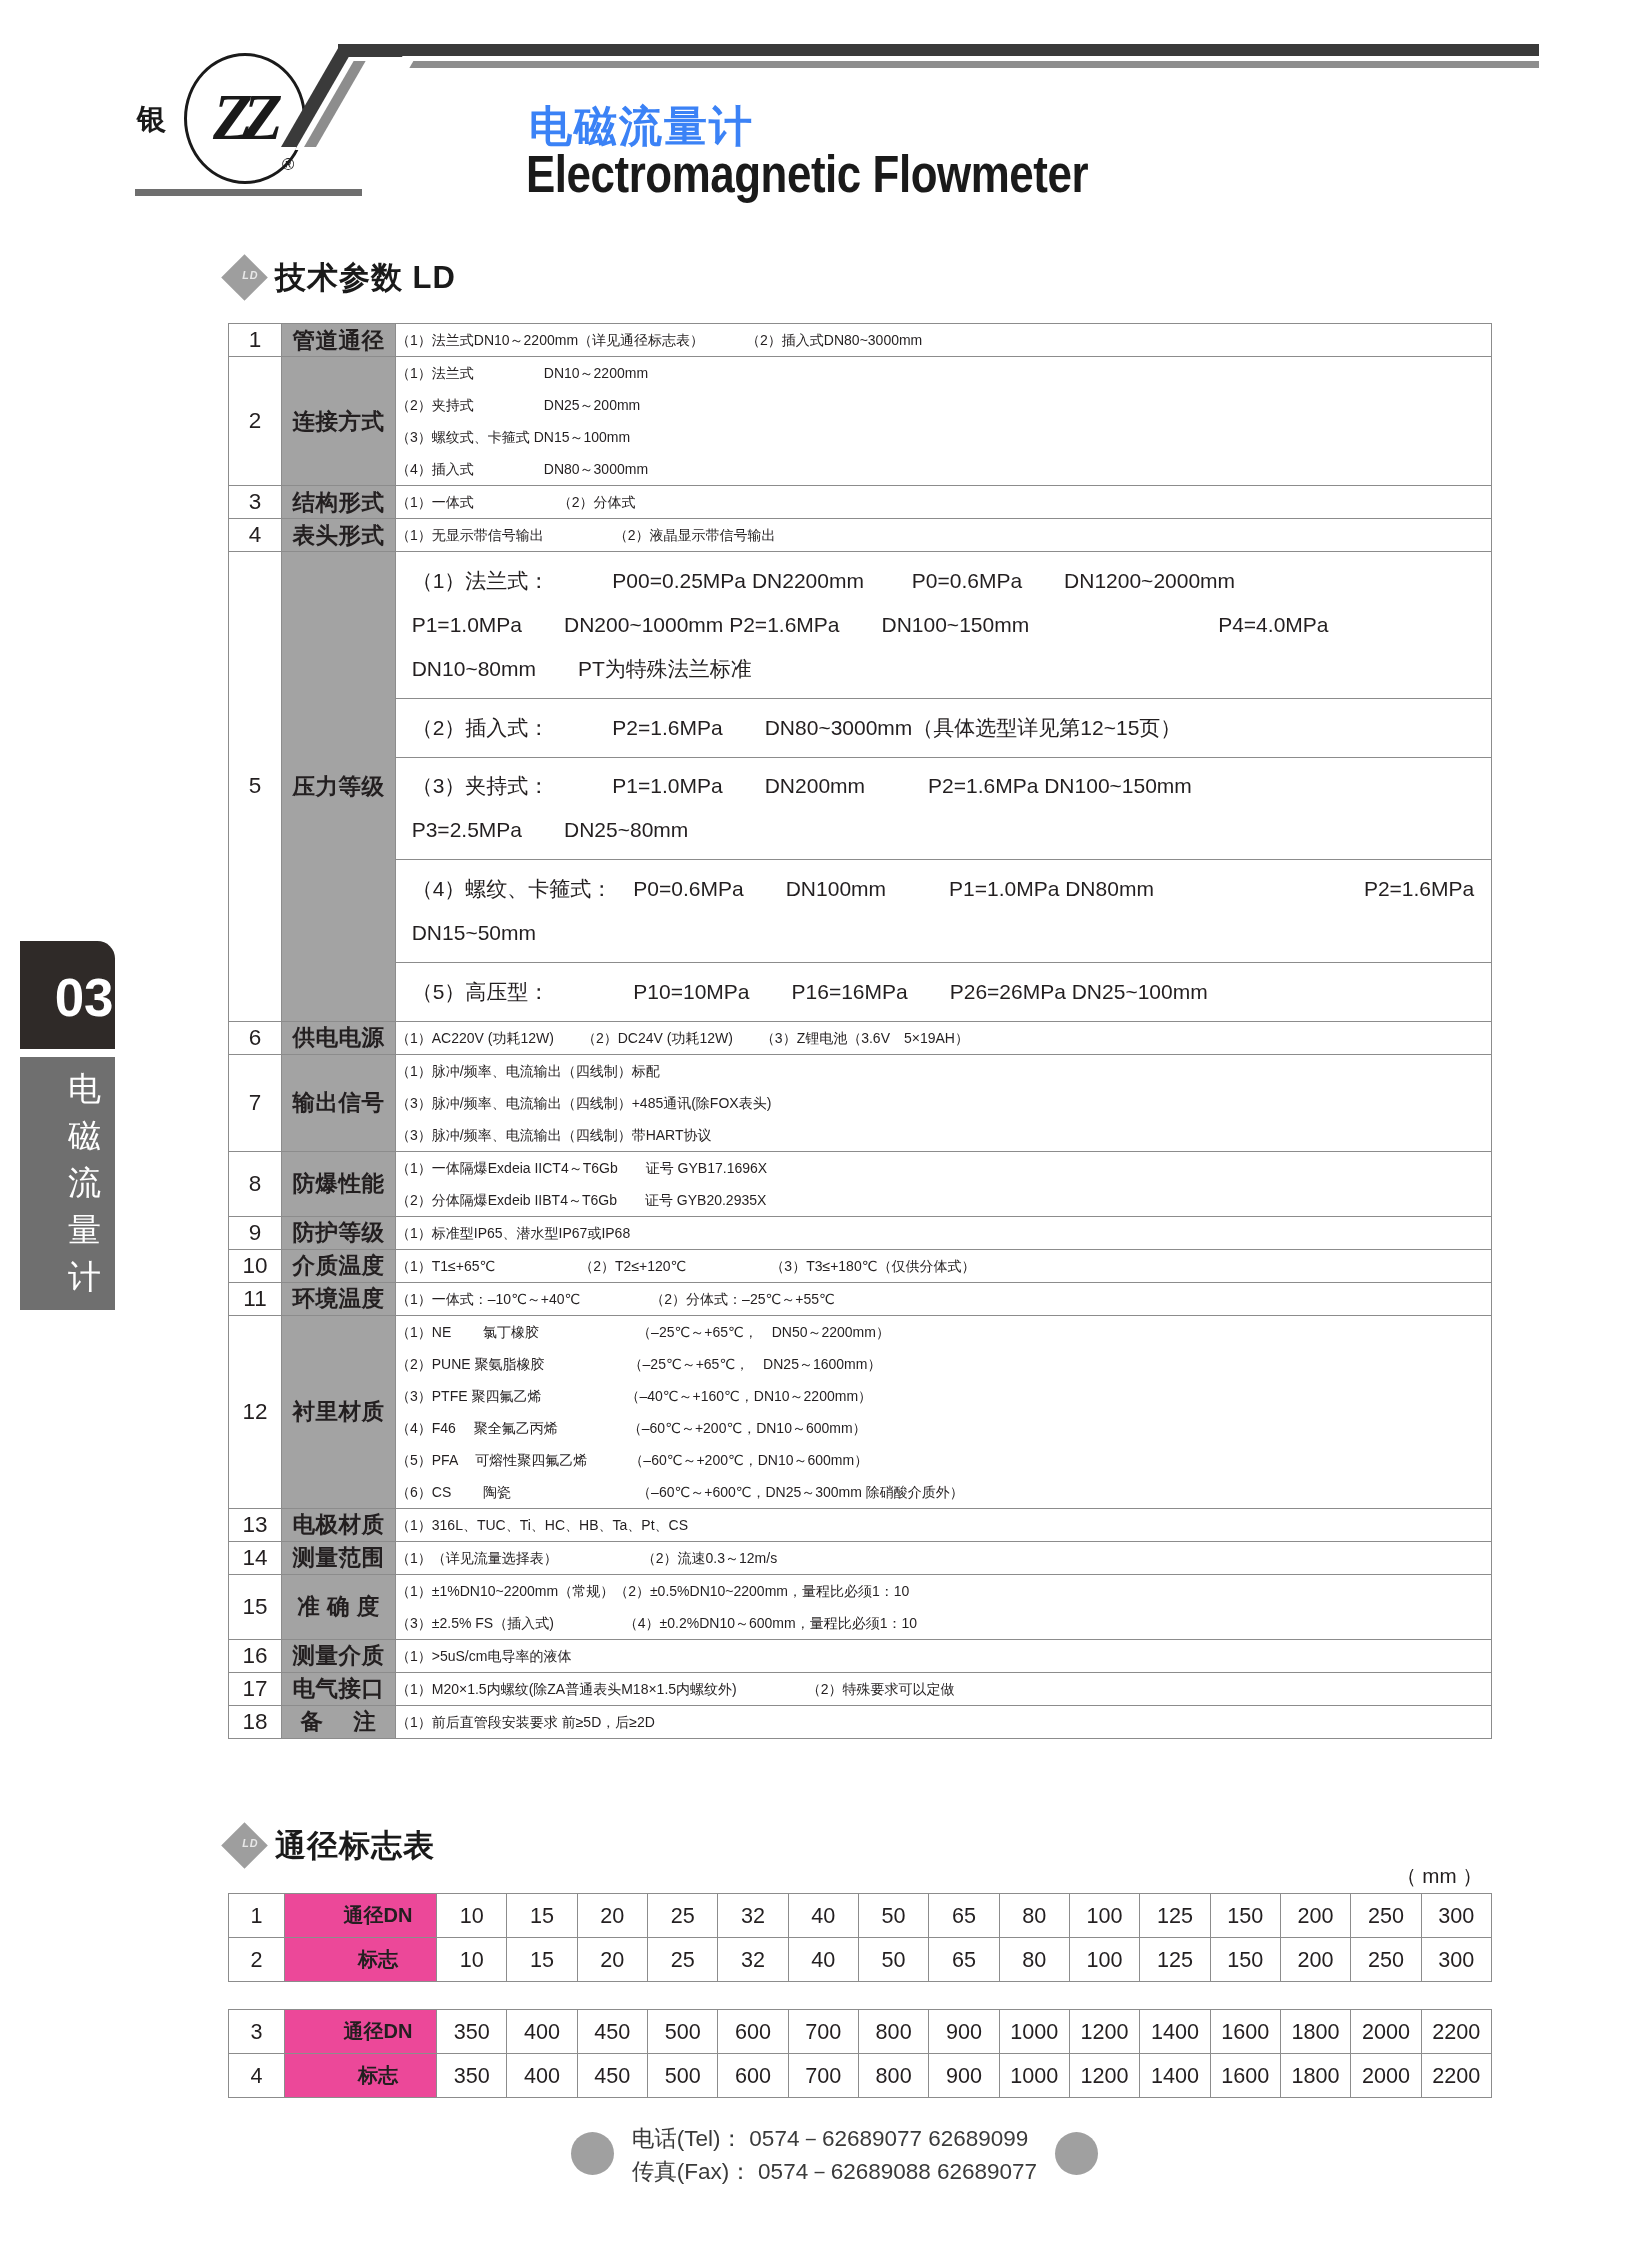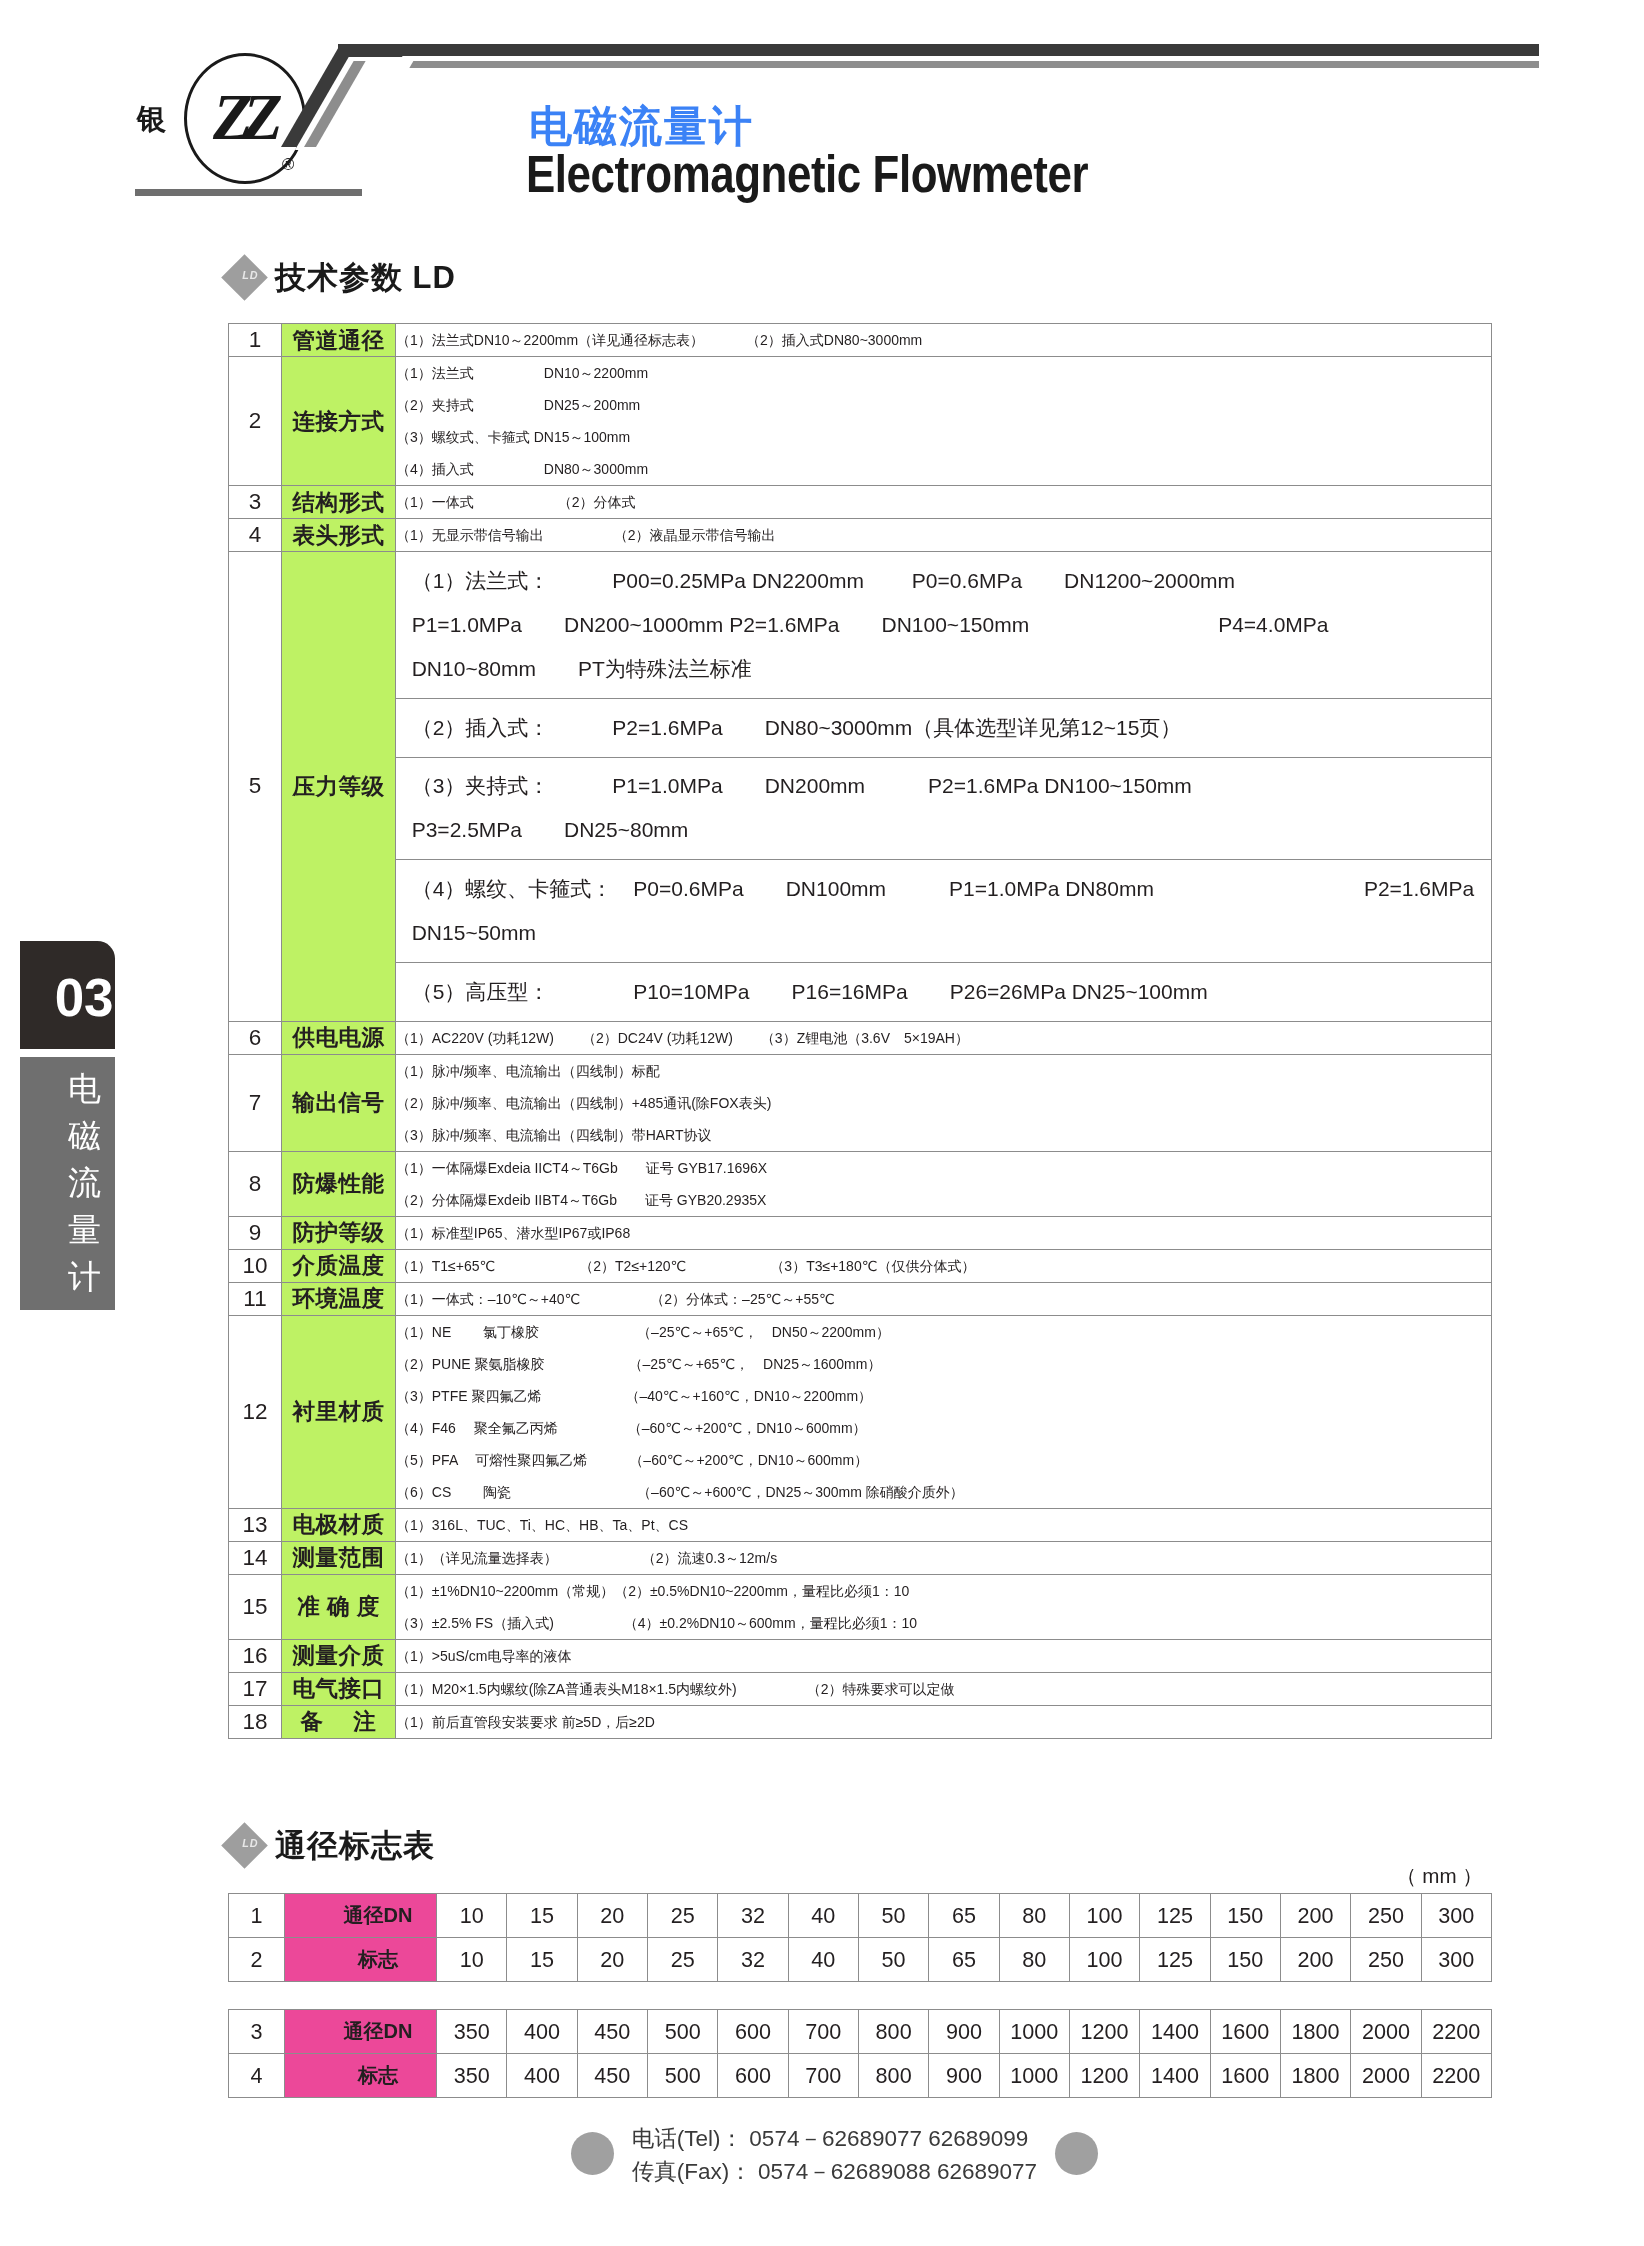--- a/index.html
+++ b/index.html
@@ -218,21 +218,21 @@
   }
   .col-num { width: 53px; }
   .col-label { width: 114px; }
   .cell-num {
     text-align: center;
     font-size: 22.5px;
     color: #231f20;
   }
   .cell-label {
     text-align: center;
-    background: #bef264;
+    background: #a3a3a3;
     font-weight: 700;
     font-size: 22.5px;
     letter-spacing: 0.5px;
   }
   .cell-body {
     padding: 6.9px 0 6.9px 15.7px;
     line-height: 32px;
     font-size: 14px;
   }
   .cell-body .ln { white-space: nowrap; display: block; }
@@ -422,21 +422,21 @@
         <td class="cell-label">供电电源</td>
         <td class="cell-body">
           <span class="ln">（1）AC220V (功耗12W)　　（2）DC24V (功耗12W)　　（3）Z锂电池（3.6V　5×19AH）</span>
         </td>
       </tr>
       <tr>
         <td class="cell-num">7</td>
         <td class="cell-label">输出信号</td>
         <td class="cell-body">
           <span class="ln">（1）脉冲/频率、电流输出（四线制）标配</span>
-          <span class="ln">（2）脉冲/频率、电流输出（四线制）+485通讯(除FOX表头)</span>
+          <span class="ln">（3）脉冲/频率、电流输出（四线制）+485通讯(除FOX表头)</span>
           <span class="ln">（3）脉冲/频率、电流输出（四线制）带HART协议</span>
         </td>
       </tr>
       <tr>
         <td class="cell-num">8</td>
         <td class="cell-label">防爆性能</td>
         <td class="cell-body">
           <span class="ln">（1）一体隔爆Exdeia IICT4～T6Gb　　证号 GYB17.1696X</span>
           <span class="ln">（2）分体隔爆Exdeib IIBT4～T6Gb　　证号 GYB20.2935X</span>
         </td>

